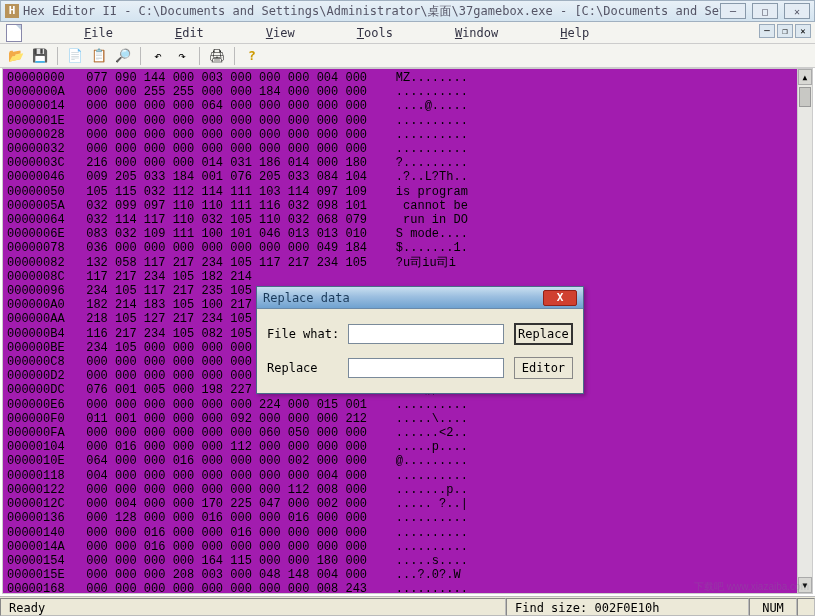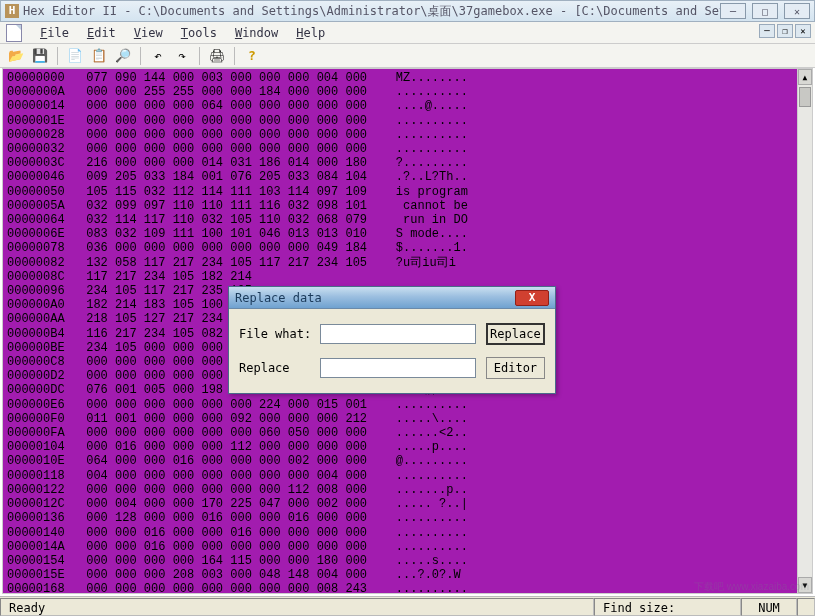--- a/index.html
+++ b/index.html
@@ -58,20 +58,21 @@
   position: relative;
 }
 .mdi-doc-icon::before {
   content: ""; position: absolute; top: 0; right: 0;
   border-top: 5px solid #c0d0e0; border-left: 5px solid transparent;
 }
 .menu-item {
   padding: 2px 8px;
   color: #334;
   cursor: default;
+  margin-left: 44px;
 }
 .menu-item u { text-decoration: underline; }
 .mdi-controls {
   position: absolute; right: 4px; top: 2px;
   display: flex; gap: 2px;
 }
 .mdi-btn {
   width: 16px; height: 14px;
   border: 1px solid #9ab;
   background: #dde8f0;
@@ -137,36 +138,36 @@
   font-size: 12px;
 }
 .status-pane {
   border: 1px solid #bbb;
   border-top-color: #888;
   border-left-color: #888;
   padding: 1px 8px;
   height: 18px;
   line-height: 16px;
 }
-.status-left { width: 594px; }
+.status-left { width: 506px; }
 .status-size { flex: 1; }
-.status-num { width: 56px; text-align: center; }
+.status-num { width: 48px; text-align: center; }
 .status-grip { width: 16px; }
 .watermark {
   position: absolute;
   right: 6px; bottom: 22px;
   font-size: 10px;
   color: rgba(120,130,140,0.25);
   font-family: Liberation Sans, sans-serif;
   pointer-events: none;
 }
 
 .dialog {
   position: absolute;
-  left: 228px; top: 286px;
+  left: 256px; top: 286px;
   width: 328px;
   background: #ece9d8;
   border: 1px solid #4a6b8a;
   box-shadow: 2px 2px 4px rgba(0,0,0,0.25);
 }
 .dialog-title {
   height: 22px;
   background: linear-gradient(to bottom, #c9dff0, #9cbfe0 45%, #6fa2d0);
   border-bottom: 1px solid #6a8aaa;
   display: flex;

